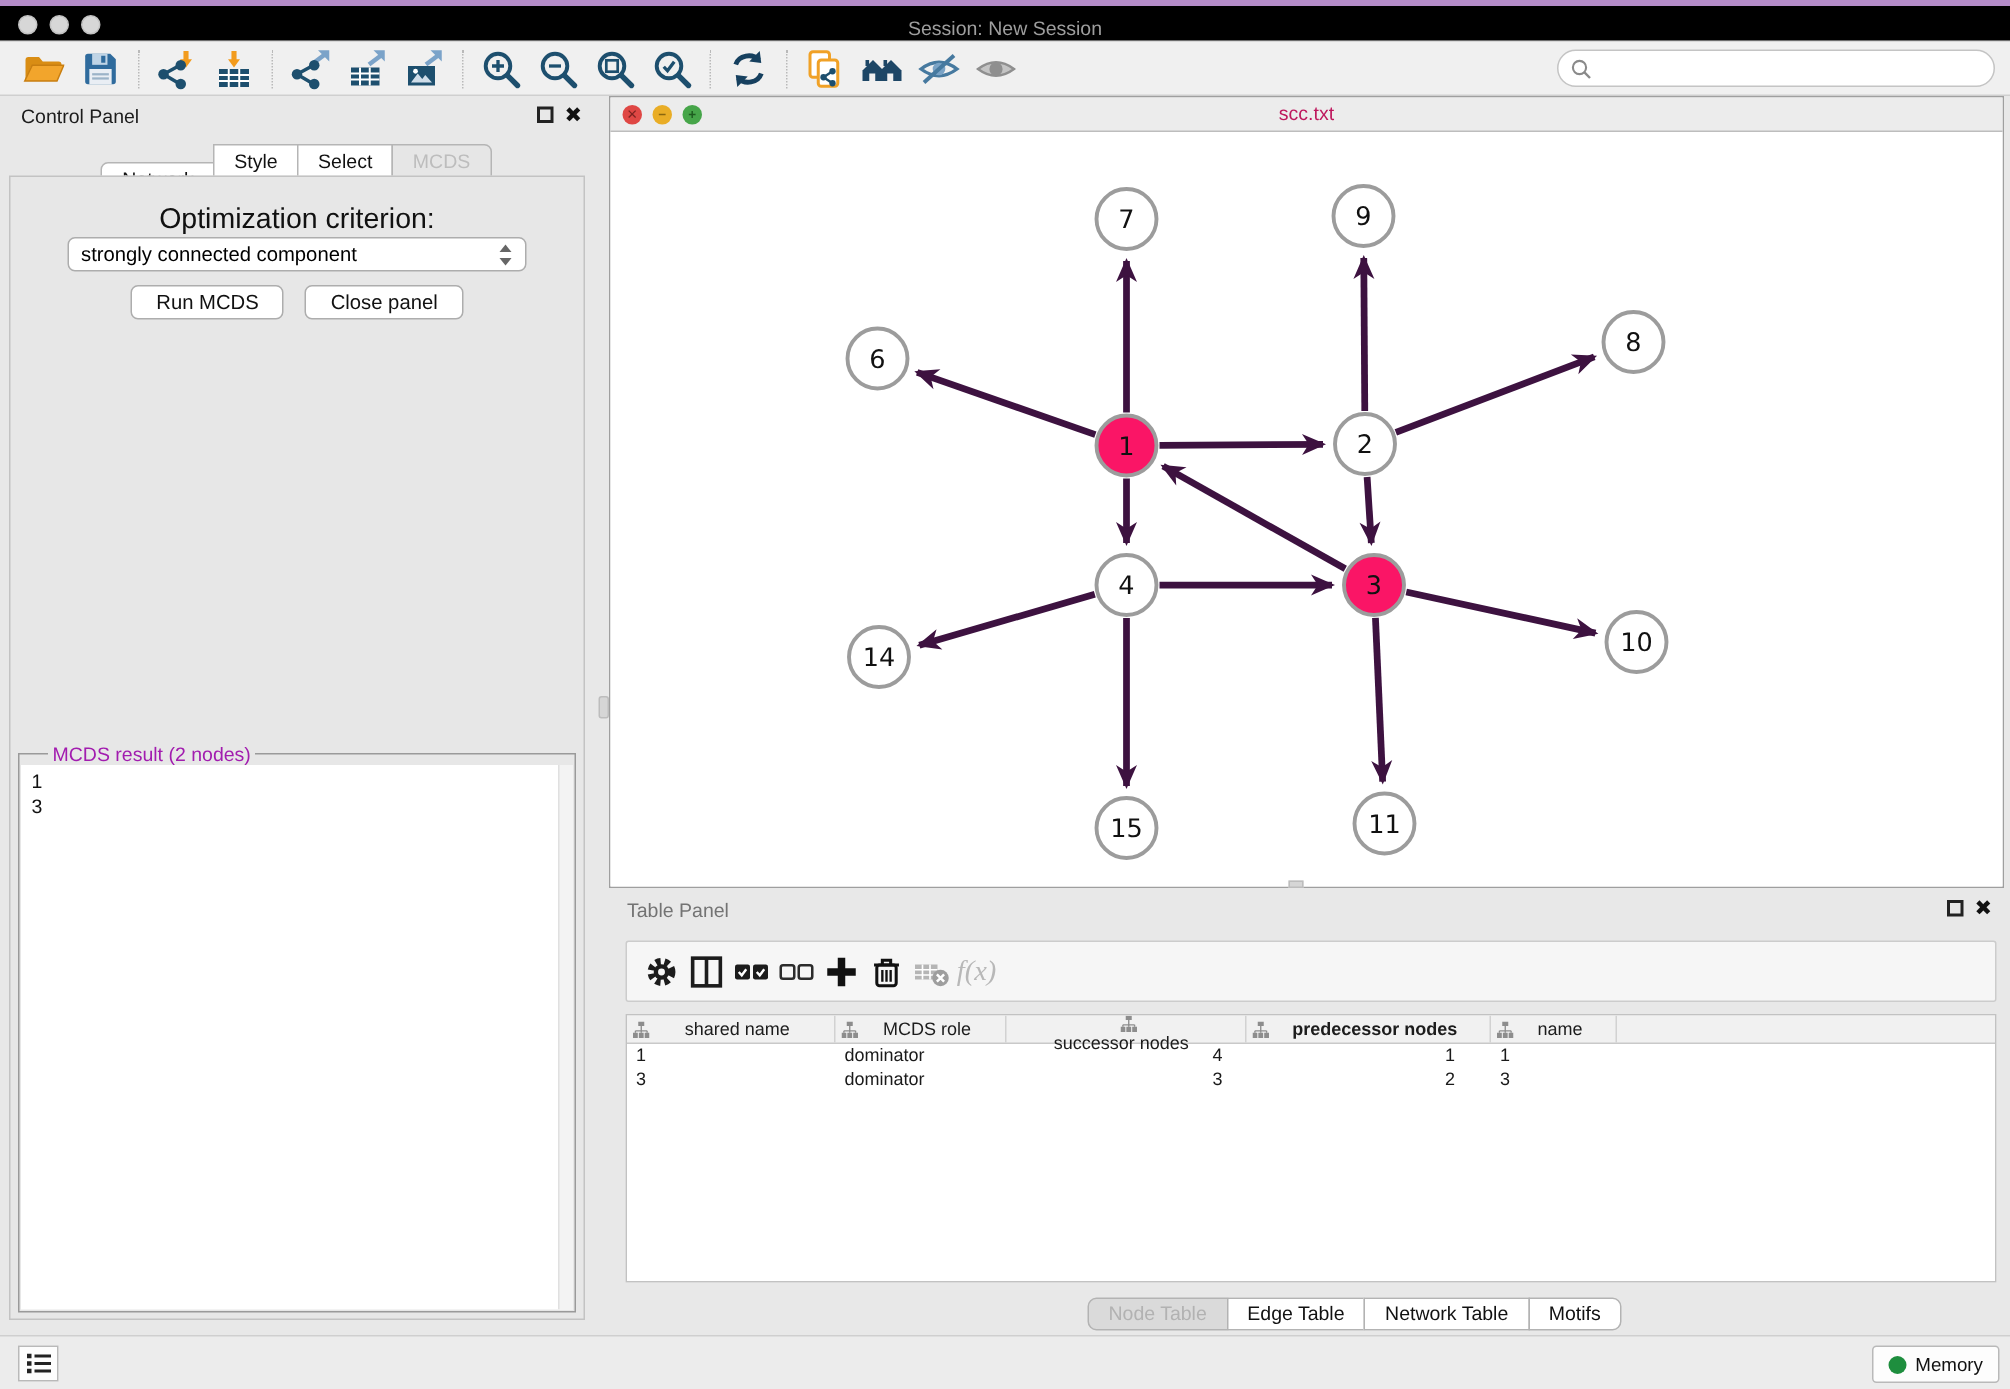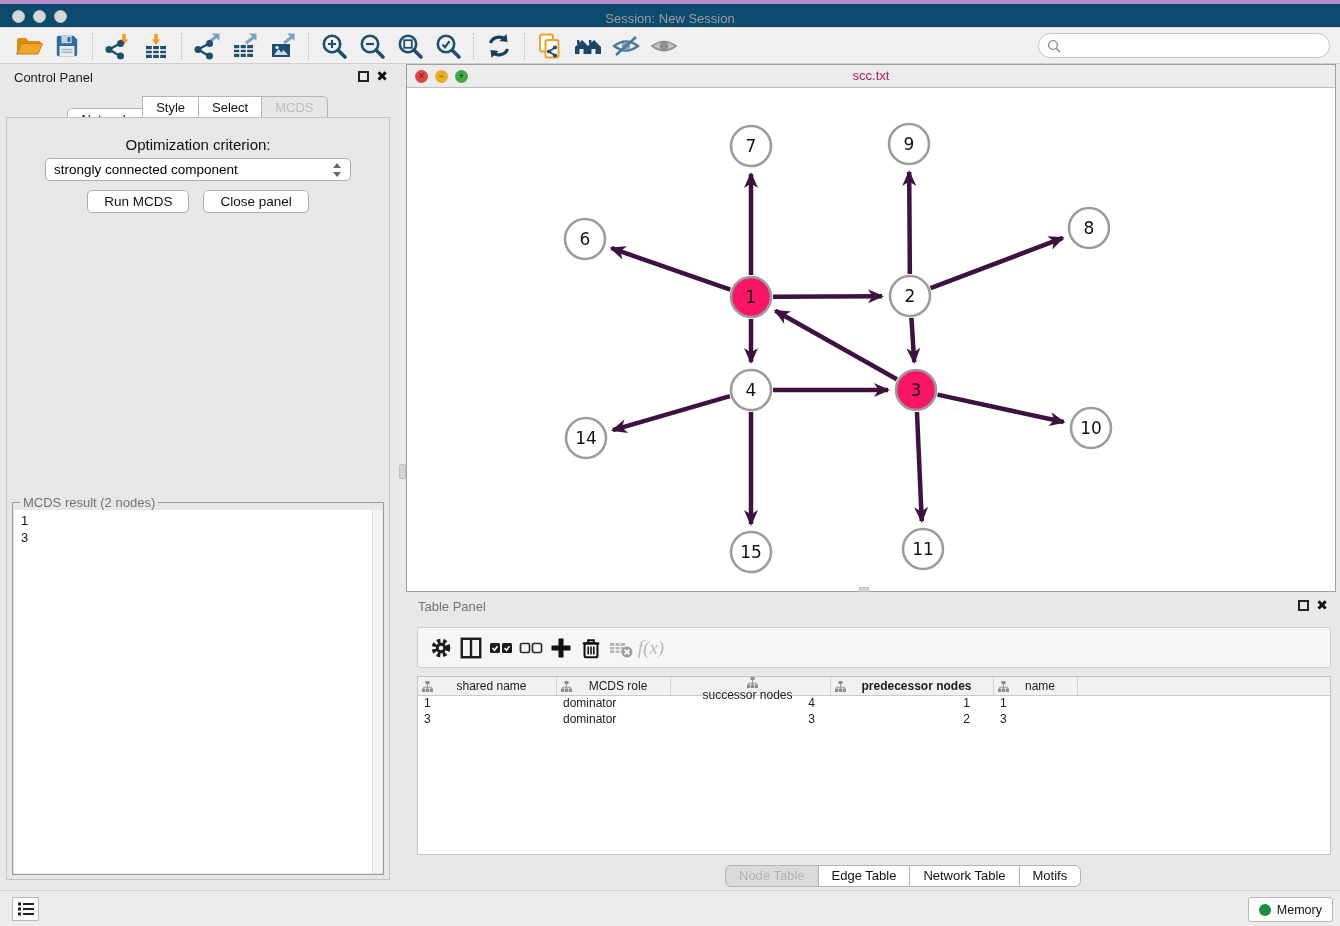--- a/index.html
+++ b/index.html
@@ -1,21 +1,21 @@
 <!DOCTYPE html>
 <html><head>
 <meta charset="utf-8">
 <style>
   * { margin:0; padding:0; box-sizing:border-box; }
   html,body { width:1340px; height:926px; }
   body { font-family:"Liberation Sans","DejaVu Sans",sans-serif; background:#e8e8e8; position:relative; overflow:hidden; }
 
   
   .mac-strip { position:absolute; top:0; left:0; right:0; height:4px; background:#b48cc8; }
-  .titlebar { position:absolute; top:4px; left:0; right:0; height:24px; background:#0c4a6e; border-bottom:1px solid #d9d9d9;padding-left:24px; }
+  .titlebar { position:absolute; top:4px; left:0; right:0; height:24px; background:#000000; border-bottom:1px solid #d9d9d9;padding-left:24px; }
   .traffic { position:absolute; top:6px; left:12px; display:flex; gap:8px; }
   .traffic .dot { width:13px; height:13px; border-radius:50%; background:#d7d7d7; border:1px solid #c3c3c3; }
   .app-title { position:absolute; top:4px; left:0; right:0; text-align:center; font-size:13px; line-height:22px; color:#9e9e9e; }
 
   .toolbar { position:absolute; top:28px; left:0; right:0; height:36px; background:#f0f0f0; border-bottom:1px solid #cfcfcf; display:flex; align-items:center; padding-left:10px; }
   .tb-btn { width:38px; height:32px; display:flex; align-items:center; justify-content:center; cursor:default; }
   .tb-sep { width:1px; height:26px; border-left:1px dotted #b9b9b9; margin:0 6px; }
   .search-wrap { position:absolute; right:10px; top:5px; width:292px; height:25px; background:#fff; border:1px solid #c4c4c4; border-radius:13px; display:flex; align-items:center; padding-left:8px; }
   .search-wrap input { border:none; outline:none; flex:1; font-size:13px; background:transparent; height:20px; margin-left:5px; }
 
@@ -24,27 +24,27 @@
   .panel-hdr { position:absolute; top:6px; left:14px; font-size:13px; color:#1c1c1c; }
   .panel-btns { position:absolute; top:7px; right:8px; display:flex; gap:7px; align-items:center; }
   .win-restore { width:11px; height:11px; border:2px solid #222; }
   .win-close { font-size:14px; font-weight:bold; color:#111; line-height:11px; }
   .cp-tabs { position:absolute; top:32px; left:0; right:0; display:flex; justify-content:center; }
   .cp-tab { font-size:13px; padding:3px 13px; background:#fff; border:1px solid #b5b5b5; margin-left:-1px; color:#111; }
   .cp-tab:first-child { border-top-left-radius:5px; border-bottom-left-radius:5px;margin-top:12px; }
   .cp-tab:last-child { border-top-right-radius:5px; border-bottom-right-radius:5px; }
   .cp-tab.active { background:#e6e6e6; color:#bdbdbd; }
   .cp-content { position:absolute; top:53px; left:6px; right:6px; bottom:10px; background:#e7e7e7; border:1px solid #c3c3c3; }
-  .opt-label { position:absolute; top:18px; left:0; right:0; text-align:center; font-size:15px; color:#111; }
+  .opt-label { position:absolute; top:18px; left:0; right:0; text-align:center; font-size:19px; color:#111; }
   .dropdown { position:absolute; top:40px; left:38px; right:38px; height:23px; background:#fff; border:1px solid #adadad; border-radius:5px; display:flex; align-items:center; padding:0 8px; font-size:13.5px; }
   .dropdown .dd-text { flex:1; }
   .cp-buttons { position:absolute; top:72px; left:0; right:0; display:flex; justify-content:center; gap:14px; }
   .cp-buttons button { font-family:inherit; font-size:13.5px; height:23px; padding:0 16px; background:#fff; border:1px solid #adadad; border-radius:5px; color:#111; }
   fieldset.result-box { position:absolute; left:5px; right:5px; top:377px; bottom:4px; border:1px solid #9a9a9a; }
-  fieldset.result-box legend { font-size:13px; padding:0 3px; margin-left:7px; color:#737373; }
+  fieldset.result-box legend { font-size:13px; padding:0 3px; margin-left:19px; color:#a21caf; }
   .result-area { position:absolute; top:0px; left:1px; right:1px; bottom:1px; background:#fff; overflow:hidden; }
   .result-lines { font-family:inherit; font-size:13px; line-height:17px; padding:2px 0 0 7px; white-space:pre; color:#111; }
   .result-scroll { position:absolute; top:0; right:0; width:10px; bottom:0; background:#f3f3f3; border-left:1px solid #e0e0e0; }
 
   
   .right-pane { position:absolute; top:64px; left:396px; width:944px; height:826px; background:#e8e8e8; }
   .net-window { position:absolute; top:0; left:10px; width:930px; height:528px; background:#fff; border:1px solid #9f9f9f; }
   .net-titlebar { position:absolute; top:0; left:0; right:0; height:23px; background:#ececec; border-bottom:1px solid #bdbdbd; }
   .net-traffic { position:absolute; left:8px; top:5px; display:flex; gap:7px; }
   .nt { width:13px; height:13px; border-radius:50%; font-size:9px; font-weight:bold; text-align:center; line-height:13px; }

